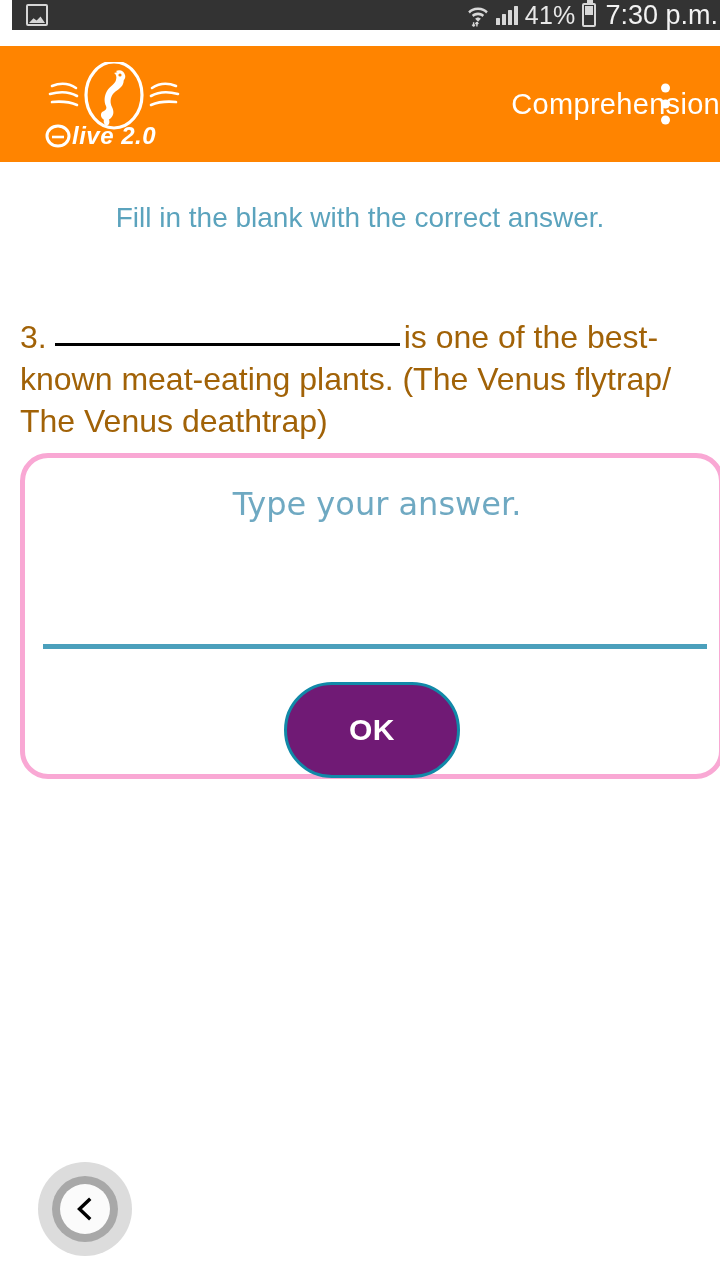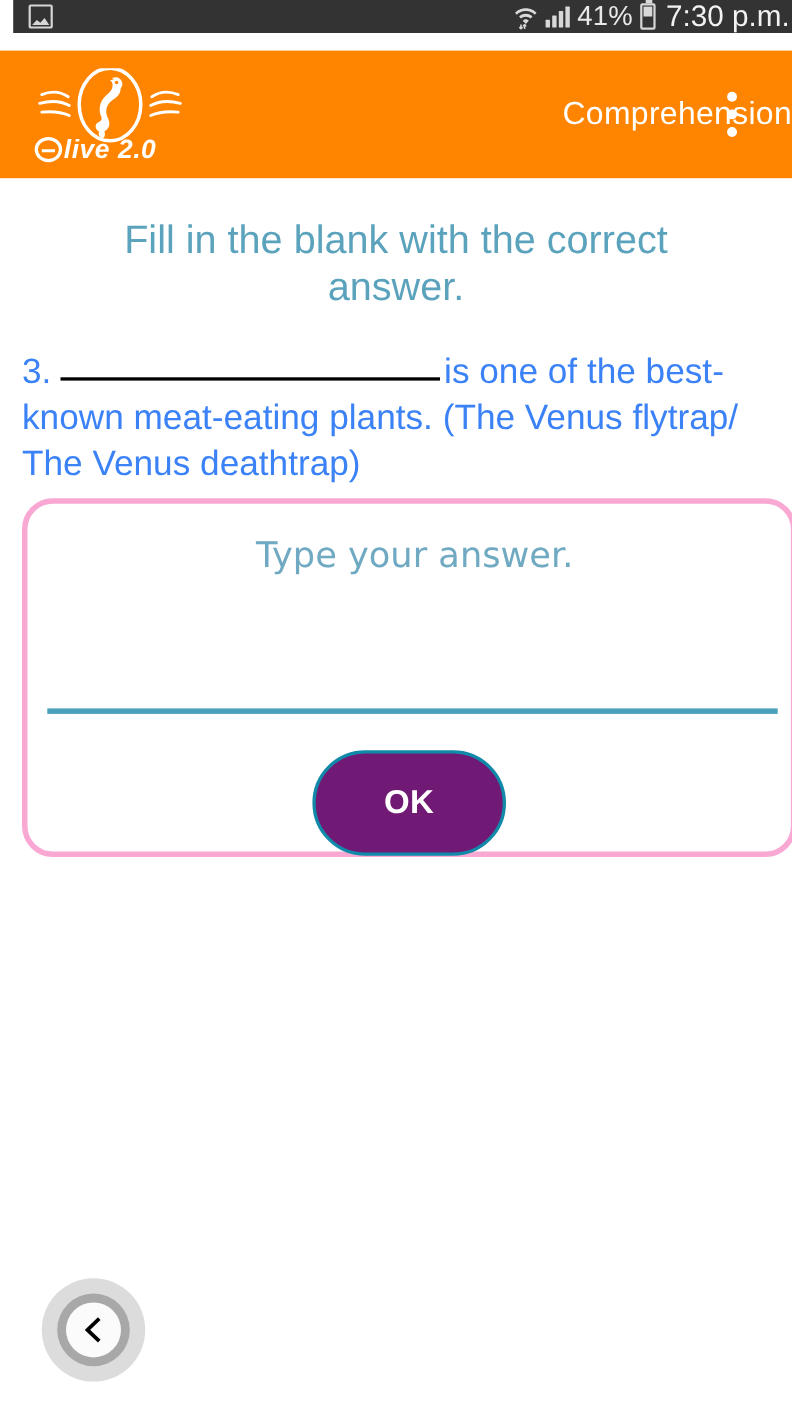--- a/index.html
+++ b/index.html
@@ -49,42 +49,42 @@
     content:""; position:absolute; left:1px; right:1px; top:1px; height:9px; background:#d8d8d8;
   }
   .clock { color:#f2f2f2; font-size:27px; white-space:nowrap; margin-left:2px; }
 
   
   .appbar {
     position:absolute; top:46px; left:0; width:720px; height:116px;
     background:#FF8400;
     display:flex; align-items:center;
   }
-  .logo { position:absolute; left:30px; top:16px; width:140px; height:90px; }
+  .logo { position:absolute; left:44px; top:16px; width:140px; height:90px; }
   .logo svg { display:block; }
   .appbar-title {
     position:absolute; left:0; right:0; text-align:right;
     color:#ffffff; font-size:29px; font-weight:400; letter-spacing:0.3px;
   }
   .overflow {
     position:absolute; right:44px; top:50%; transform:translateY(-50%);
     display:flex; flex-direction:column; gap:7px; padding:8px 6px; cursor:pointer;
   }
   .overflow span { display:block; width:9px; height:9px; border-radius:50%; background:#ffffff; }
 
   
   .instruction {
     position:absolute; top:196px; left:60px; width:600px;
     text-align:center; color:#5BA3BD;
-    font-size:36px; line-height:43px; font-weight:400;
+    font-size:28px; line-height:43px; font-weight:400;
   }
 
   .question {
     position:absolute; top:316px; left:20px; width:680px;
-    color:#3b82f6; font-size:32px; line-height:42px; font-weight:400;
+    color:#a16207; font-size:32px; line-height:42px; font-weight:400;
   }
   .blank-line {
     display:inline-block; width:345px; border-bottom:3px solid #000;
     vertical-align:2px; margin:0 4px 0 8px; height:20px;
   }
 
   
   .answer-card {
     position:absolute; left:8px; top:453px; width:704px; height:326px;
     border:5px solid #f9a8d4; border-radius:28px; background:#ffffff;margin-left:12px;

